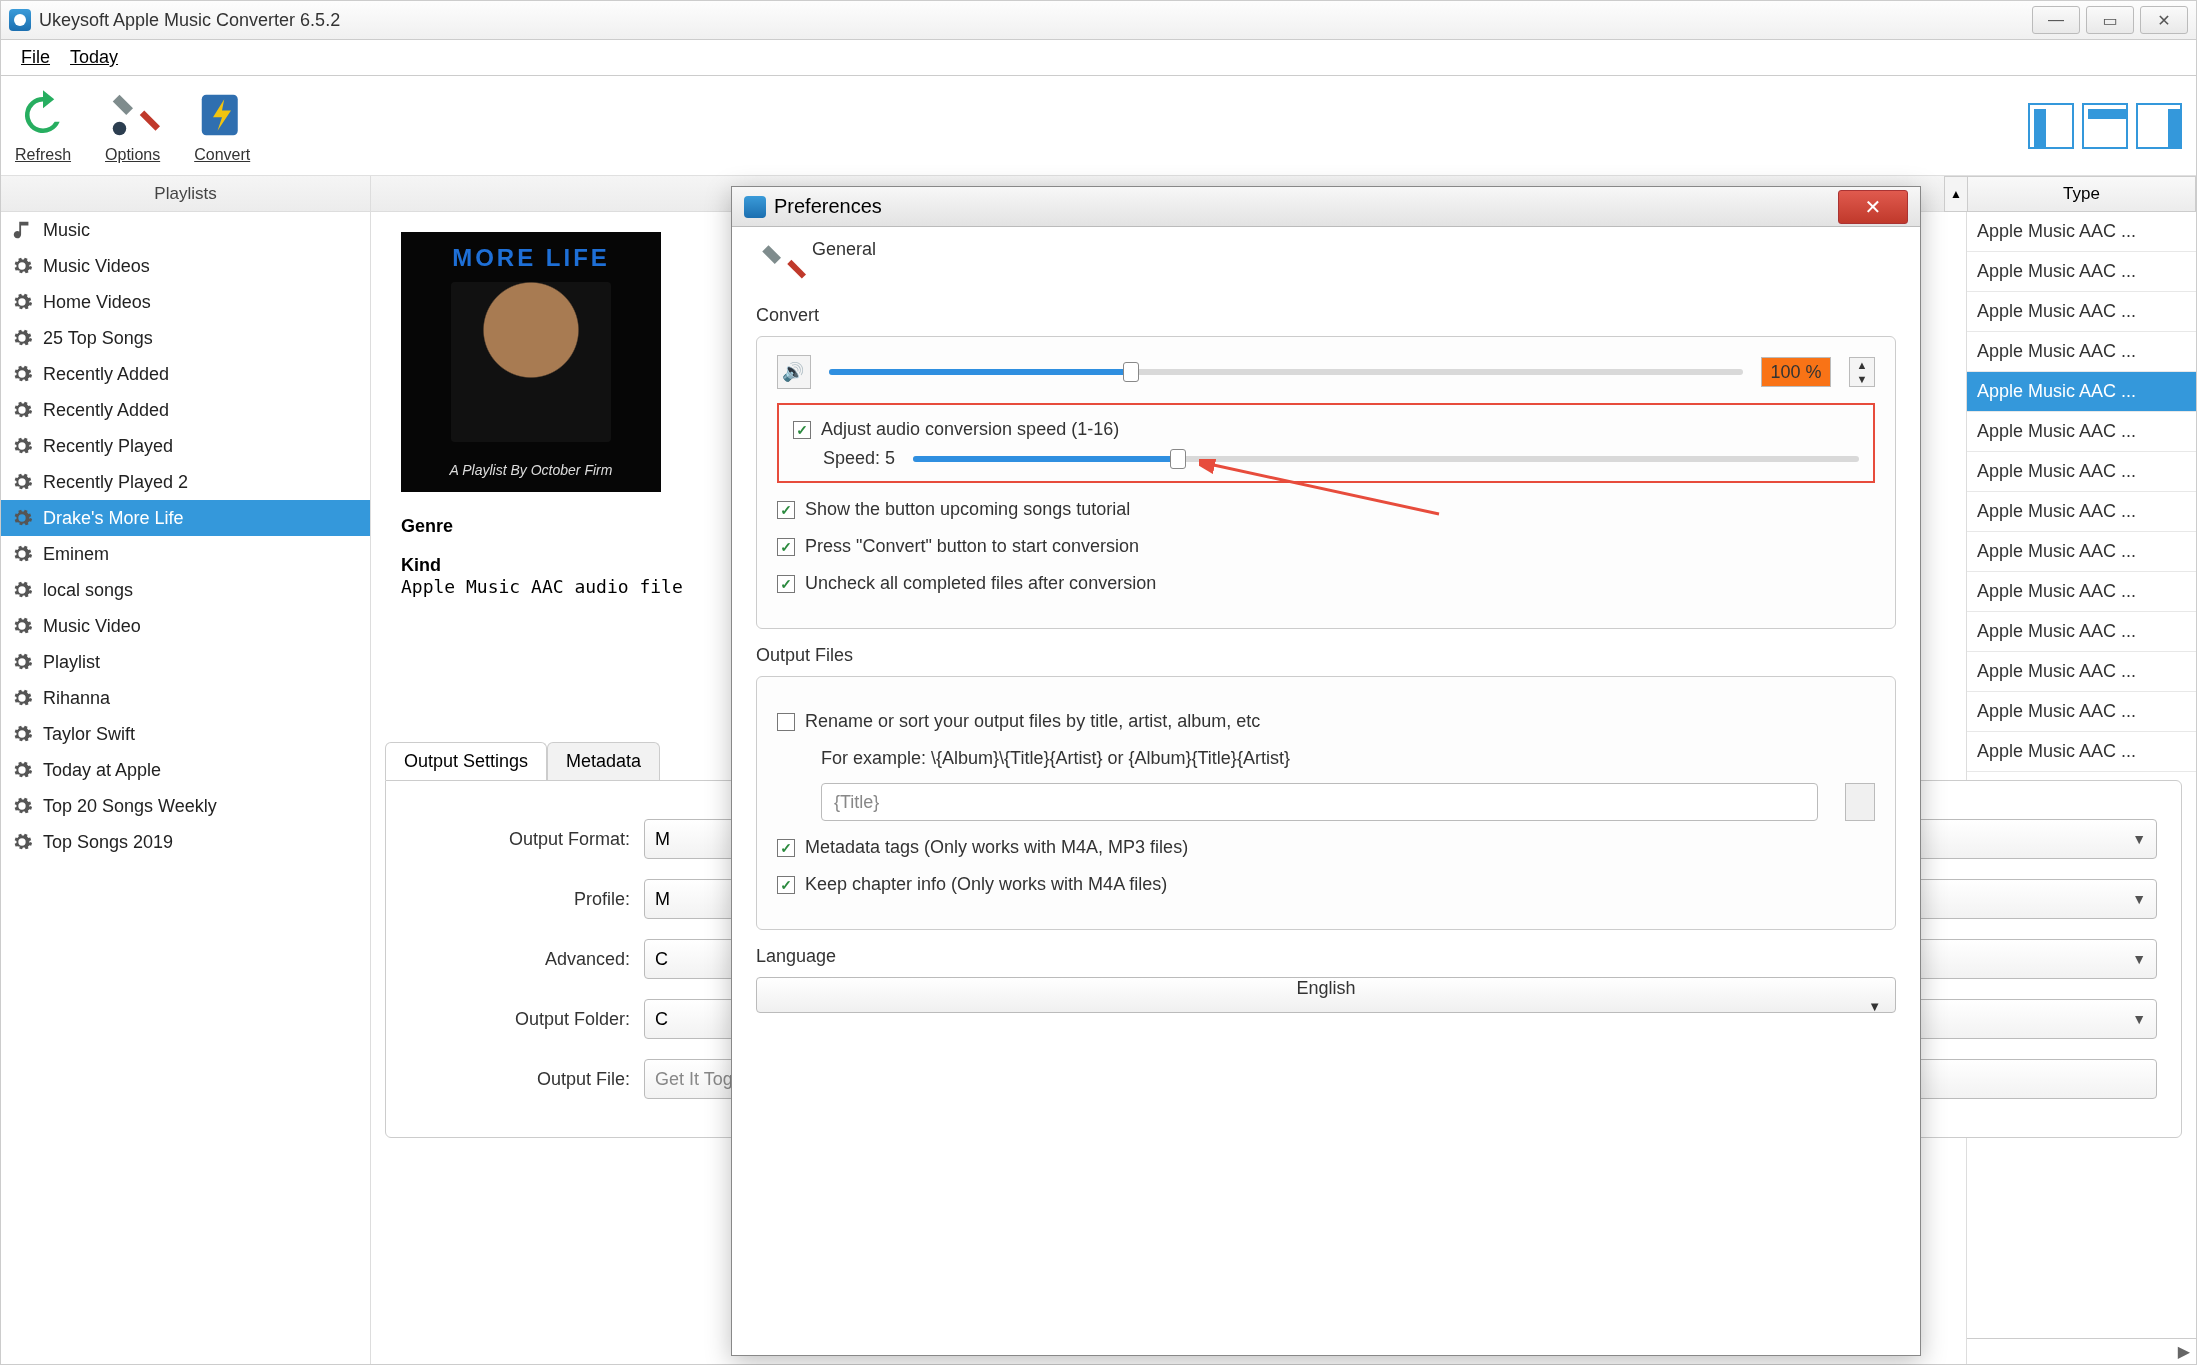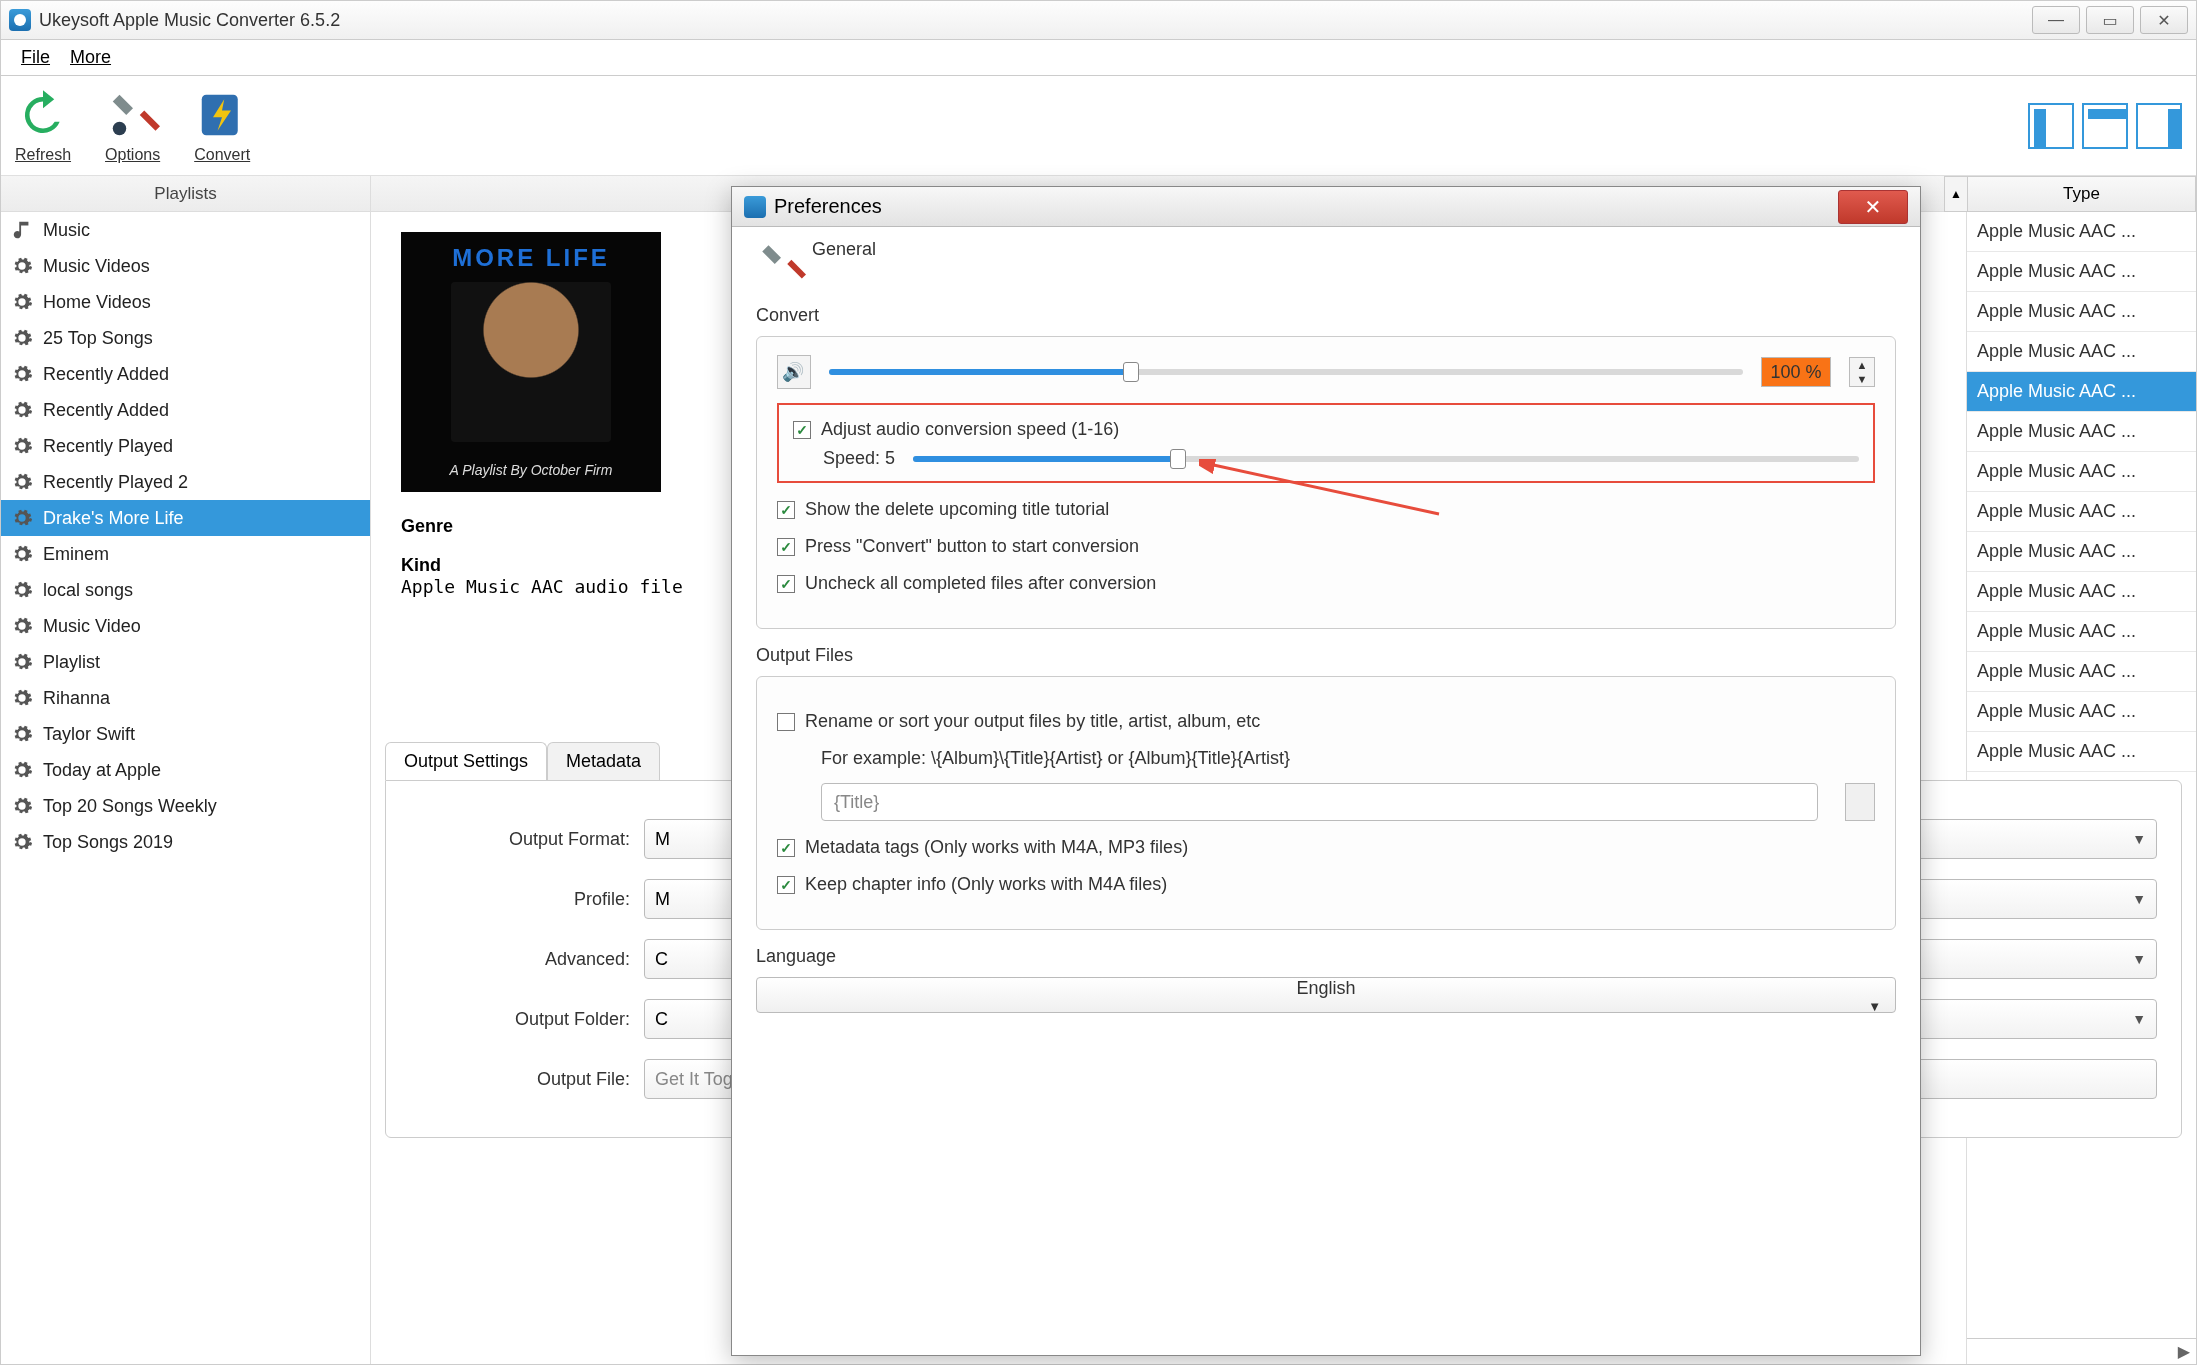--- a/index.html
+++ b/index.html
@@ -109,21 +109,21 @@
   <span>Ukeysoft Apple Music Converter 6.5.2</span>
   <div class="winbtns">
     <div class="winbtn">—</div>
     <div class="winbtn">▭</div>
     <div class="winbtn">✕</div>
   </div>
 </div>
 
 <div class="menubar">
   <div class="menuitem"><span class="ul">File</span></div>
-  <div class="menuitem"><span class="ul">More</span></div>
+  <div class="menuitem"><span class="ul">Today</span></div>
 </div>
 
 <div class="mainframe">
 
   <div class="toolbar">
     <div class="toolbtn">
       <svg width="54" height="54" viewBox="0 0 24 24">
           <path fill="#27ae60" d="M12 4a8 8 0 1 0 7.4 11h-2.2A6 6 0 1 1 12 6v3l5-4-5-4v3z"></path>
         </svg>
       <span>Refresh</span>
@@ -454,21 +454,21 @@
                     <path d="M0,0 L0,6 L9,3 z" fill="#e74c3c"></path>
                   </marker>
                 </defs>
                 <line x1="240" y1="55" x2="10" y2="5" stroke="#e74c3c" stroke-width="3" marker-end="url(#ah)"></line>
               </svg>
           </div>
         </div>
 
         <div class="chk">
             <div class="box checked"></div>
-            <span>Show the delete upcoming title tutorial</span>
+            <span>Show the button upcoming songs tutorial</span>
           </div>
         <div class="chk">
             <div class="box checked"></div>
             <span>Press "Convert" button to start conversion</span>
           </div>
         <div class="chk">
             <div class="box checked"></div>
             <span>Uncheck all completed files after conversion</span>
           </div>
       </div>

